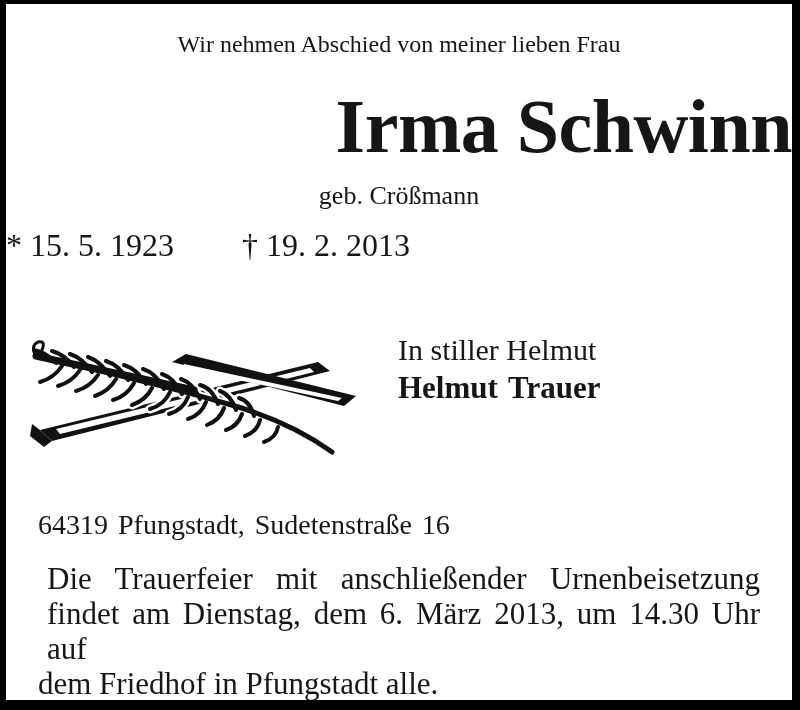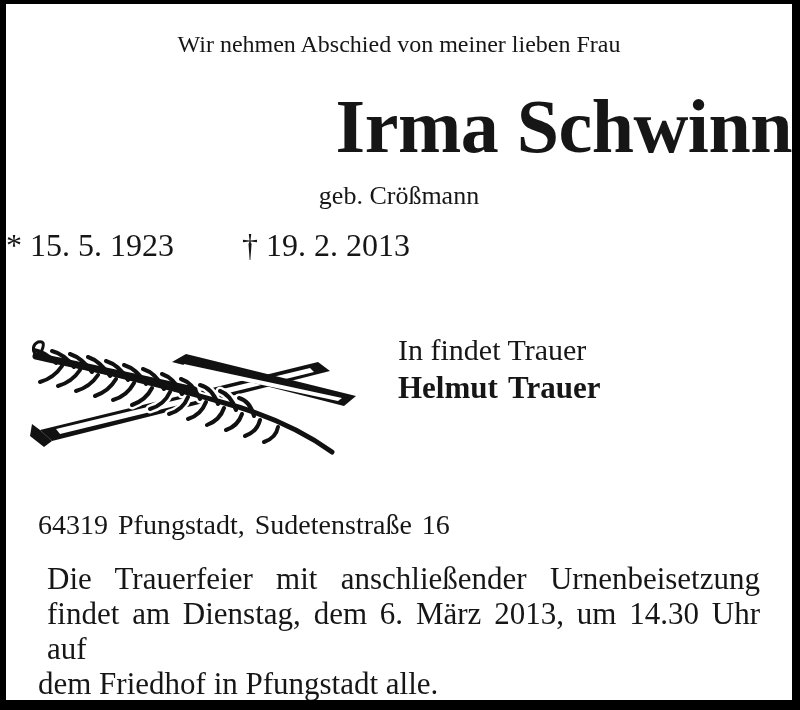--- a/index.html
+++ b/index.html
@@ -130,21 +130,21 @@
         <path d="M10 26 C 70 40, 140 56, 195 72 C 240 84, 278 102, 306 122" stroke-width="5"></path>
         <path d="M10 26 C 60 37, 115 48, 168 60" stroke-width="7"></path>
         <path d="M10 26 q-6 -10 2 -14 q8 -2 4 8" stroke-width="3"></path>
         <path d="M30 33 Q20 22 8 20 M48 37 Q38 24 26 21 M66 42 Q56 28 44 24 M84 46 Q74 31 62 27 M102 50 Q93 35 80 31 M120 54 Q111 39 98 35 M138 59 Q130 43 117 39 M156 64 Q148 48 136 44 M174 69 Q167 53 155 49 M192 74 Q186 58 174 55 M210 80 Q205 65 194 61 M228 86 Q224 71 213 68" stroke-width="4"></path>
         <path d="M36 36 Q28 48 14 52 M54 40 Q46 52 32 56 M72 45 Q64 57 50 61 M90 49 Q83 61 69 66 M108 53 Q101 66 87 70 M126 58 Q120 70 106 75 M144 62 Q138 75 124 79 M162 67 Q157 80 143 84 M180 72 Q175 85 162 89 M198 78 Q194 90 181 95 M216 84 Q212 96 200 100 M234 90 Q231 102 219 106 M252 97 Q250 108 238 112" stroke-width="4"></path>
       </g>
     </svg>
   </div>
 
   <div class="signature">
-    <div>In findet Trauer</div>
+    <div>In stiller Helmut</div>
     <div class="bold">Helmut Trauer</div>
   </div>
 
   <div class="address">64319 Pfungstadt, Sudetenstraße 16</div>
 
   <div class="funeral">
     <div class="line-justify">Die Trauerfeier mit anschließender Urnenbeisetzung</div>
     <div class="line-justify">findet am Dienstag, dem 6. März 2013, um 14.30 Uhr auf</div>
     <div>dem Friedhof in Pfungstadt alle.</div>
   </div>

